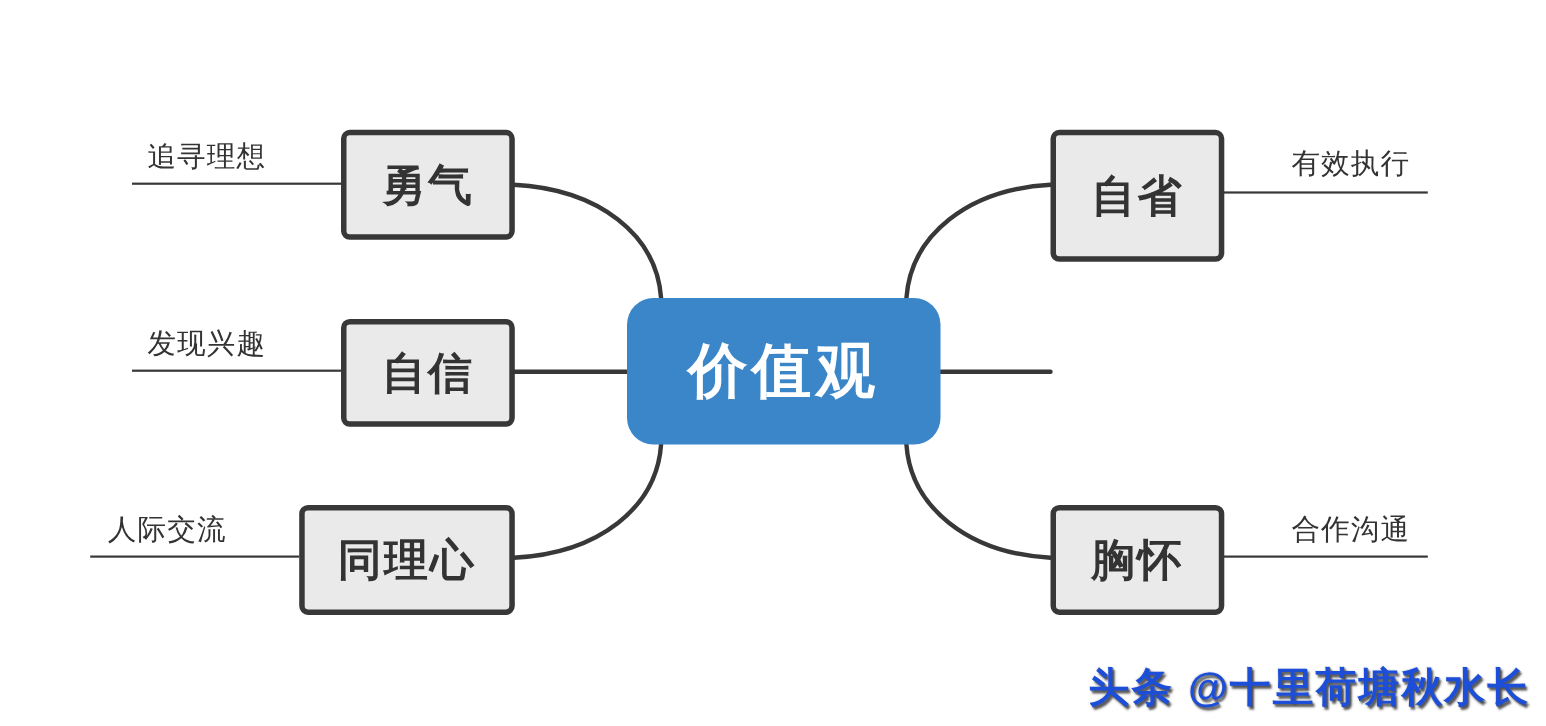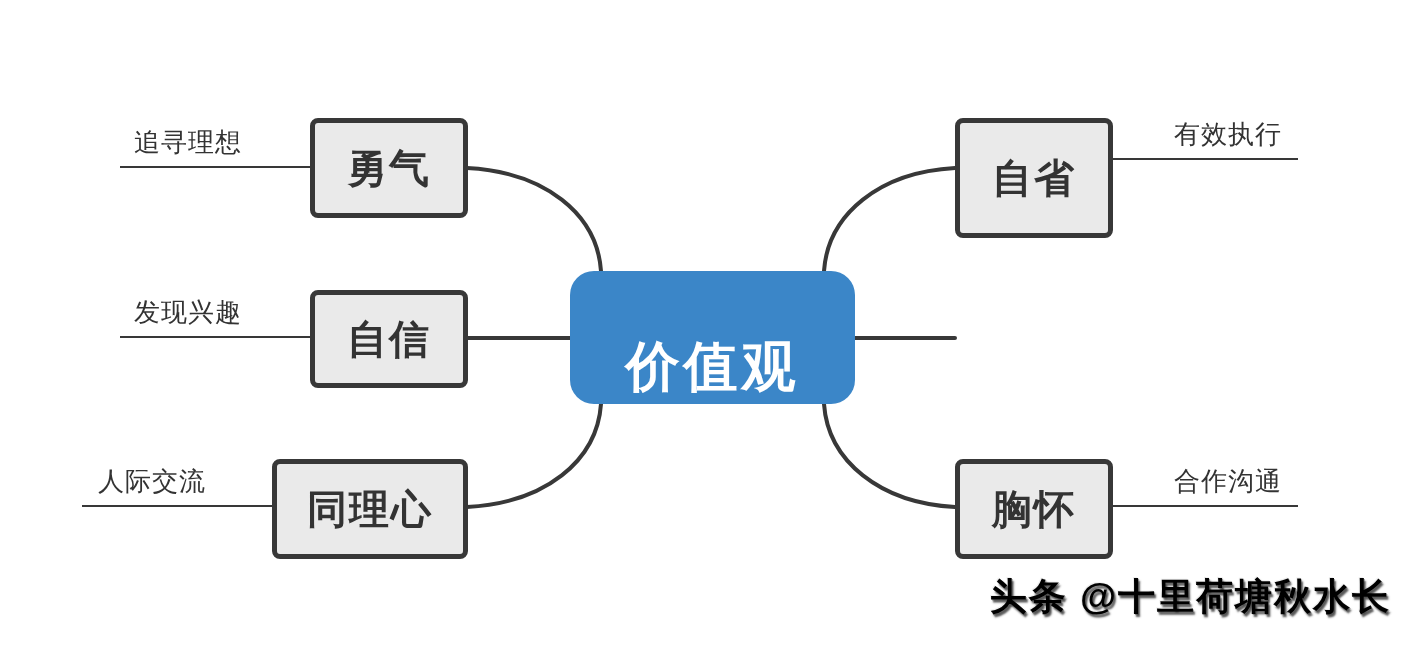--- a/index.html
+++ b/index.html
@@ -43,21 +43,20 @@
     letter-spacing: 2px;
     cursor: default;
   }
   .node.center {
     background: var(--center-fill);
     border: none;
     border-radius: 24px;
     color: #ffffff;
     font-size: 54px;
     letter-spacing: 4px;
-    align-items: flex-end;
   }
   .node-courage      { left: 310px; top: 118px; width: 158px; height: 100px; }
   .node-confidence   { left: 310px; top: 290px; width: 158px; height:  98px; }
   .node-empathy      { left: 272px; top: 459px; width: 196px; height: 100px; }
   .node-reflection   { left: 955px; top: 118px; width: 158px; height: 120px; }
   .node-positivity   { left: 955px; top: 290px; width: 158px; height:  98px; }
   .node-openmind     { left: 955px; top: 459px; width: 158px; height: 100px; font-family: Liberation Serif, serif; }
   .node-center       { left: 570px; top: 271px; width: 285px; height: 133px; }
 
   .branch-label {
@@ -66,32 +65,32 @@
     border-bottom: 2px solid var(--stroke);
     font-size: 26px;
     color: var(--text);
     line-height: 32px;
     letter-spacing: 1px;
     white-space: nowrap;
   }
   .label-pursue       { left: 120px;  top: 126px; width: 192px; padding-left: 14px; }
   .label-discover     { left: 120px;  top: 296px; width: 192px; padding-left: 14px; }
   .label-interpersonal{ left:  82px;  top: 465px; width: 190px; padding-left: 16px; }
-  .label-execution    { left: 1112px; top: 118px; width: 186px; padding-left: 62px; }
+  .label-execution    { left: 1112px; top: 134px; width: 186px; padding-left: 62px; font-family: Liberation Mono, monospace; }
   .label-study        { left: 1112px; top: 296px; width: 186px; padding-left: 62px; }
   .label-cooperation  { left: 1112px; top: 465px; width: 186px; padding-left: 62px; }
 
   .watermark {
     position: absolute;
     right: 14px;
-    top: 572px;
+    top: 600px;
     font-size: 37px;
     font-weight: bold;
     letter-spacing: 2px;
-    color: #000000;
+    color: #1d4ed8;
     text-shadow: 2px 3px 2px rgba(70,70,70,0.9), 1px 1px 0 rgba(110,110,110,0.6), -1px -1px 0 rgba(190,190,190,0.25);
     white-space: nowrap;
   }
 </style>
 </head>
 <body>
 
 <div class="canvas">
 
   <svg class="connector-layer" viewBox="0 0 1405 660" aria-hidden="true">

